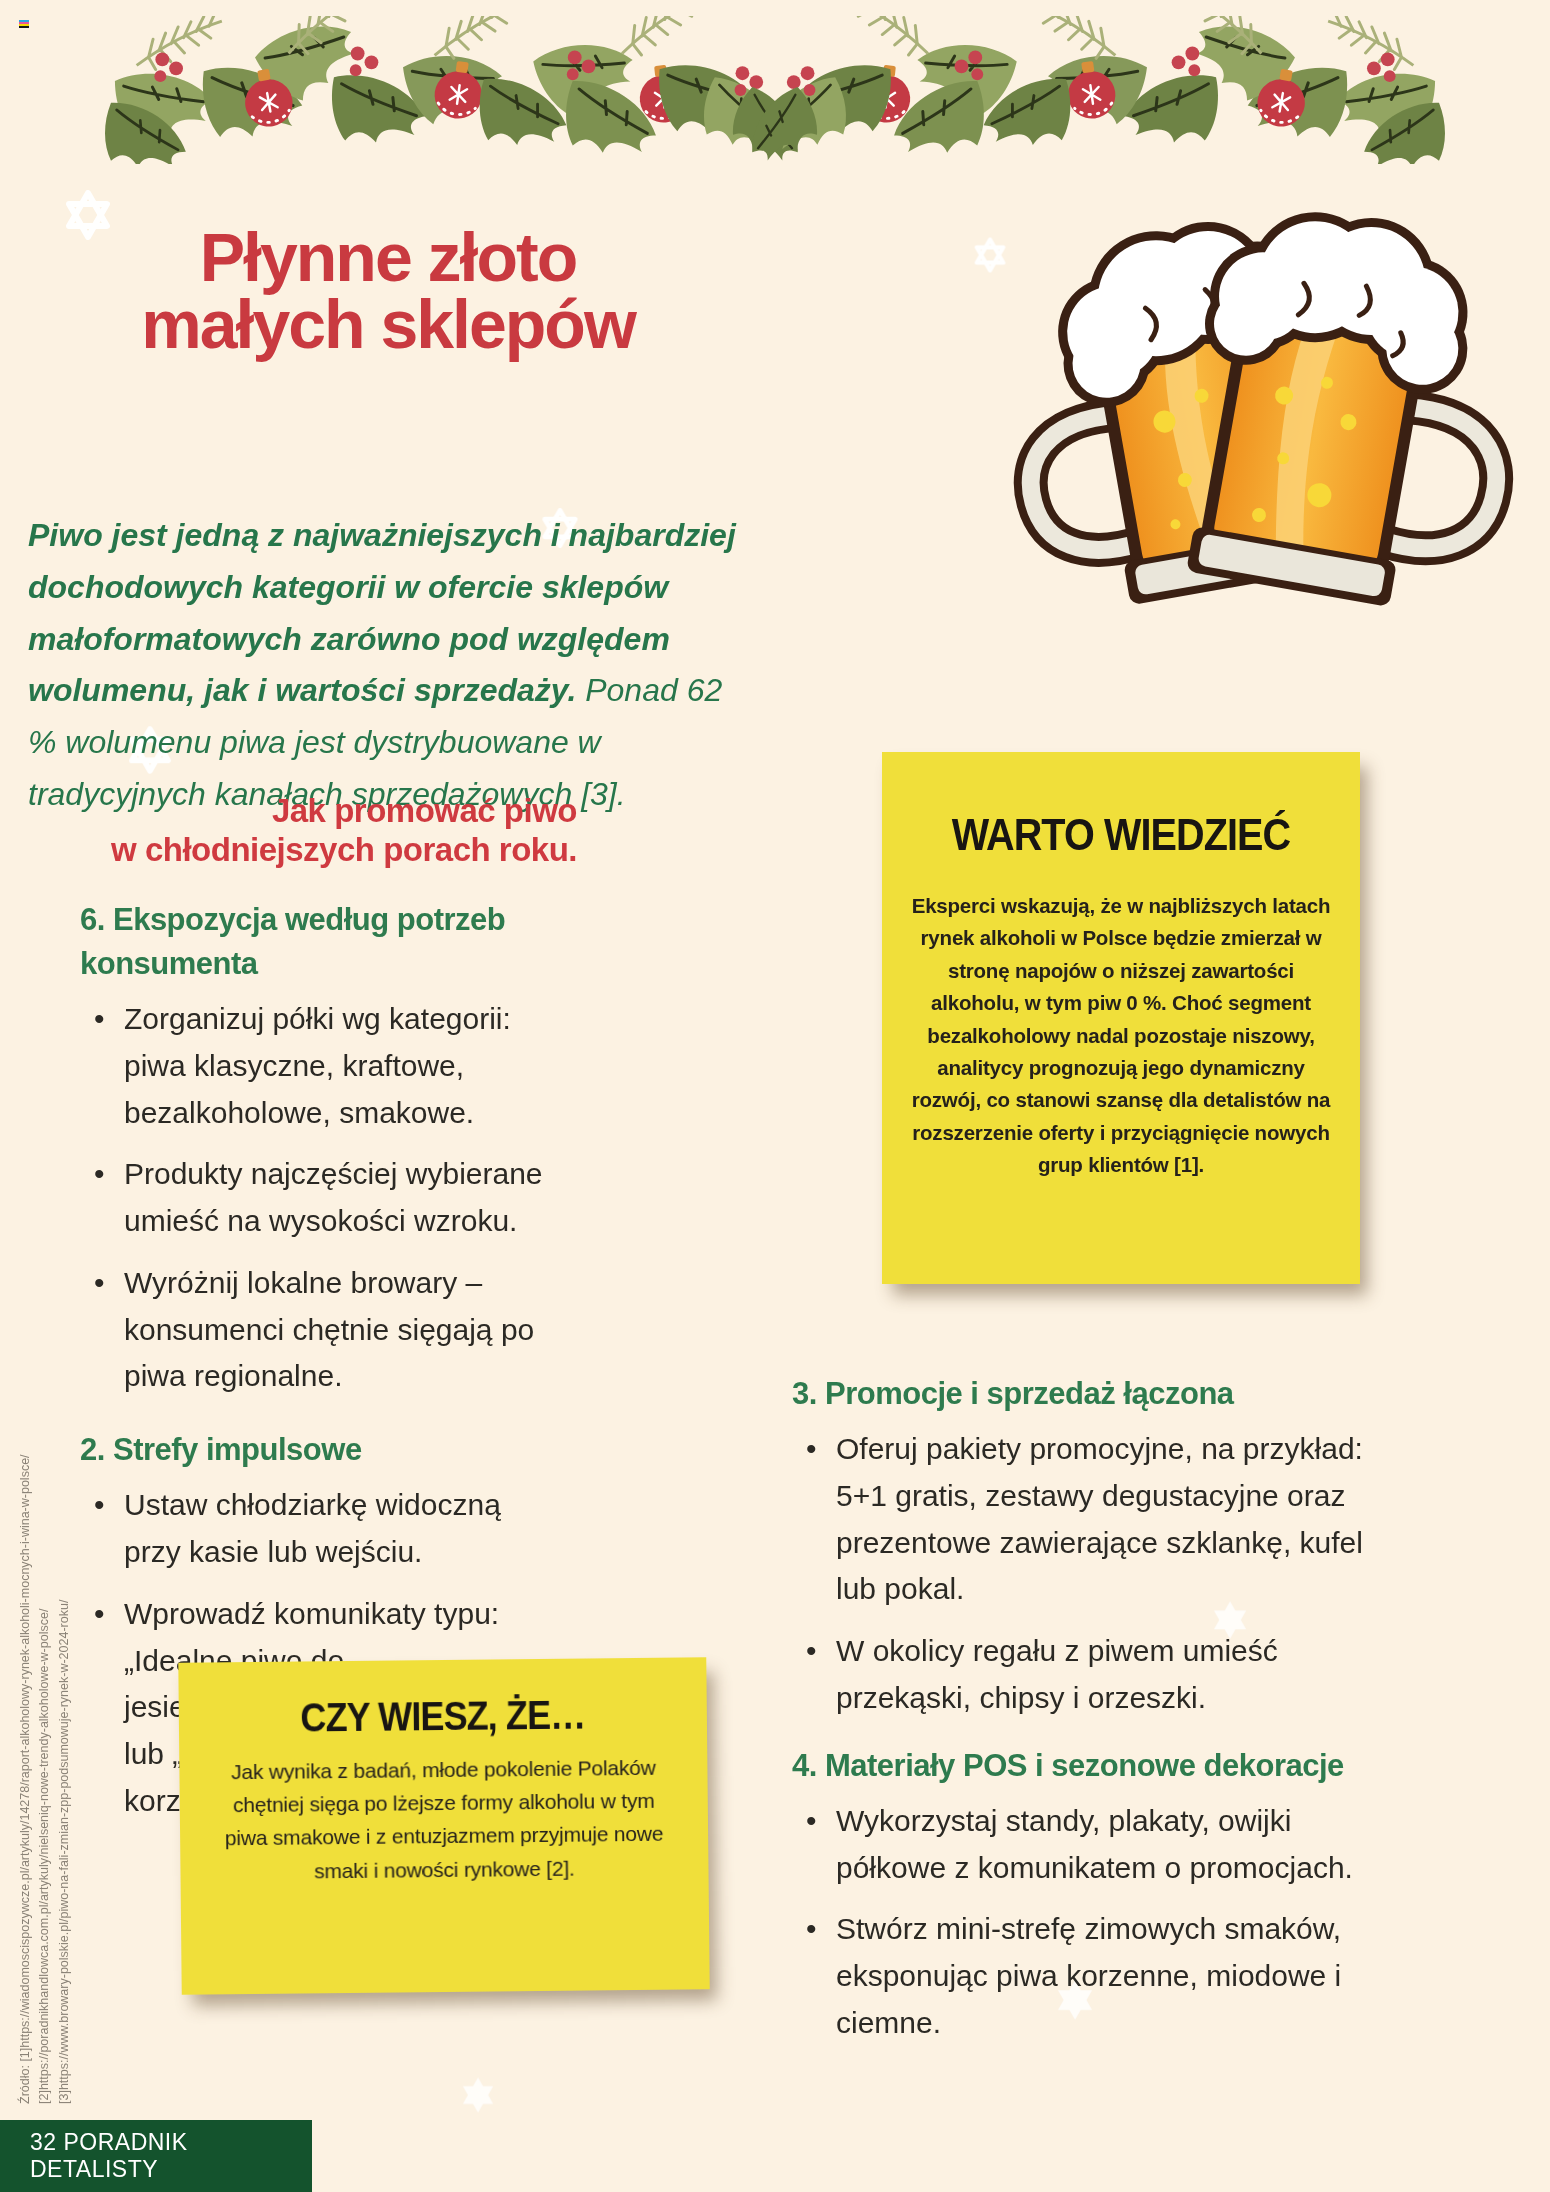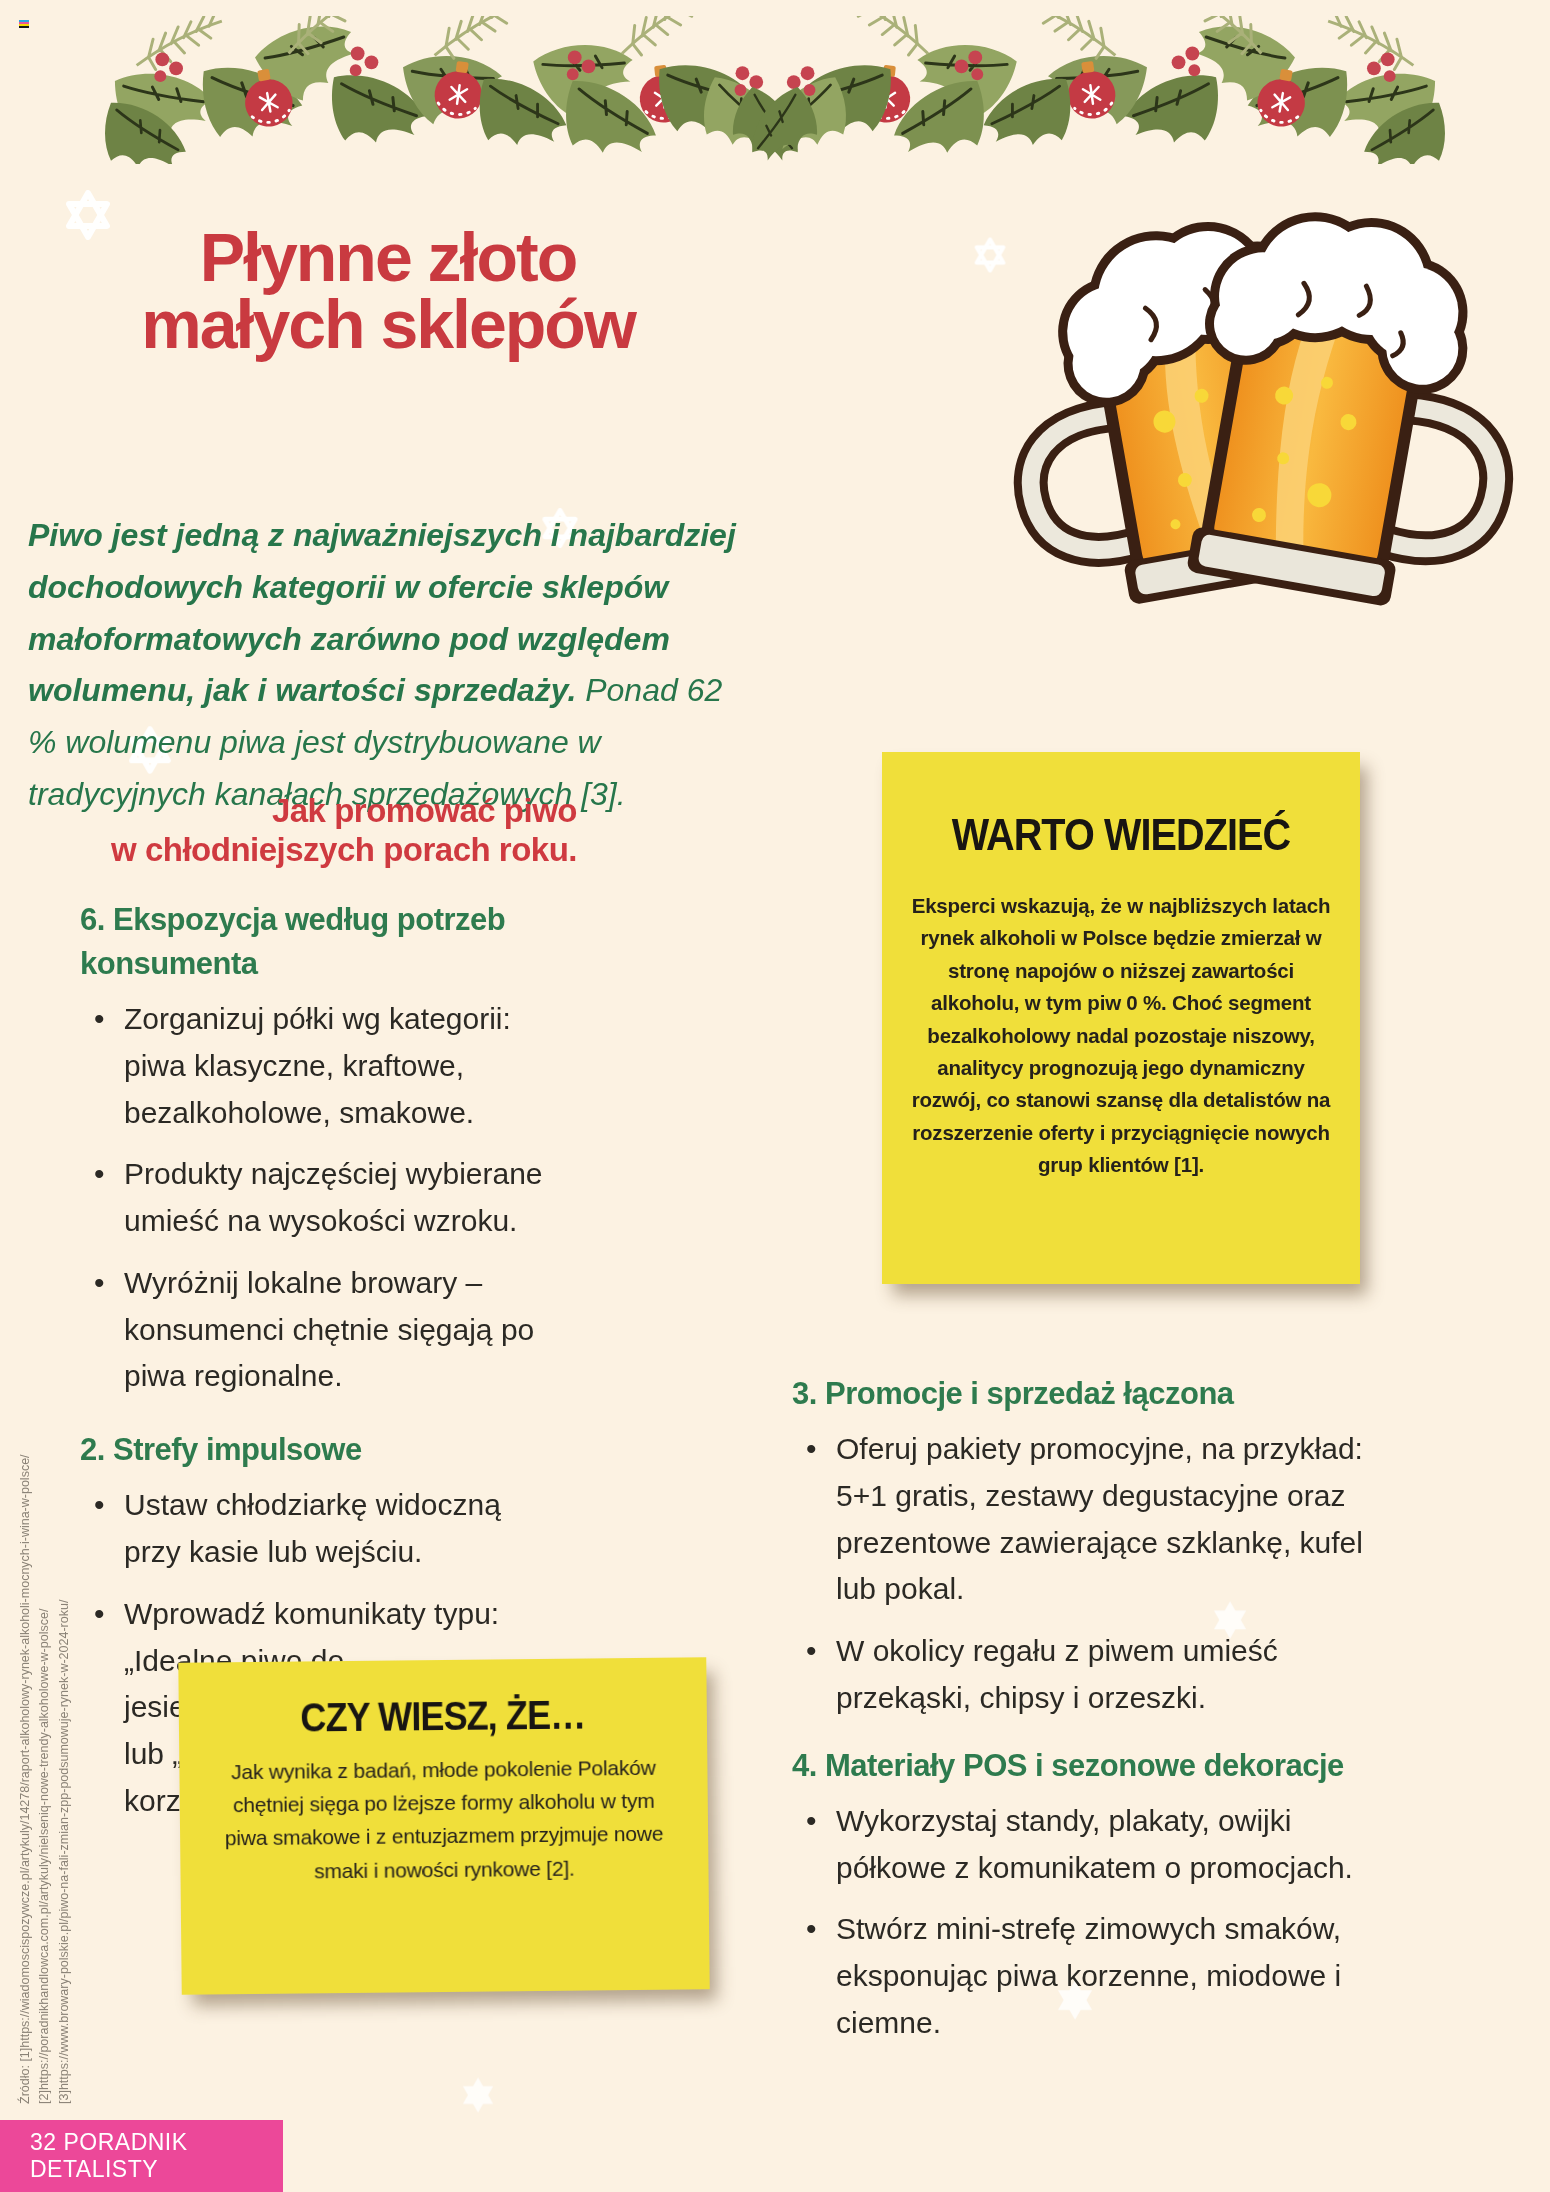--- a/index.html
+++ b/index.html
@@ -47,21 +47,21 @@
   .note-czy .note-title{font-size:40px;margin-top:34px;transform:scaleX(0.9);}
   .note-body{text-align:center;color:#25211b;font-size:20.5px;line-height:1.58;
     letter-spacing:-0.2px;}
   .note-warto .note-body{margin:30px 26px 0 26px;font-weight:bold;}
   .note-czy .note-body{margin:14px 30px 0 30px;font-size:21px;}
   
   .sources{left:16px;top:2104px;width:744px;transform:rotate(-90deg);
     transform-origin:0 0;font-size:12.5px;line-height:1.55;color:#8a8276;}
   .sources div{white-space:nowrap;}
   
-  .footer-bar{left:0;top:2120px;width:283px;height:72px;background:#ec4899;
+  .footer-bar{left:0;top:2120px;width:312px;height:72px;background:#14532d;
     display:flex;align-items:center;}
   .footer-label{color:#fff;font-size:23px;letter-spacing:0.5px;margin-left:30px;}
 </style>
 </head>
 <body>
 
 <div class="abs regmark"></div>
 
 <svg class="abs garland" viewBox="0 0 1350 150" aria-hidden="true">
   <defs>

